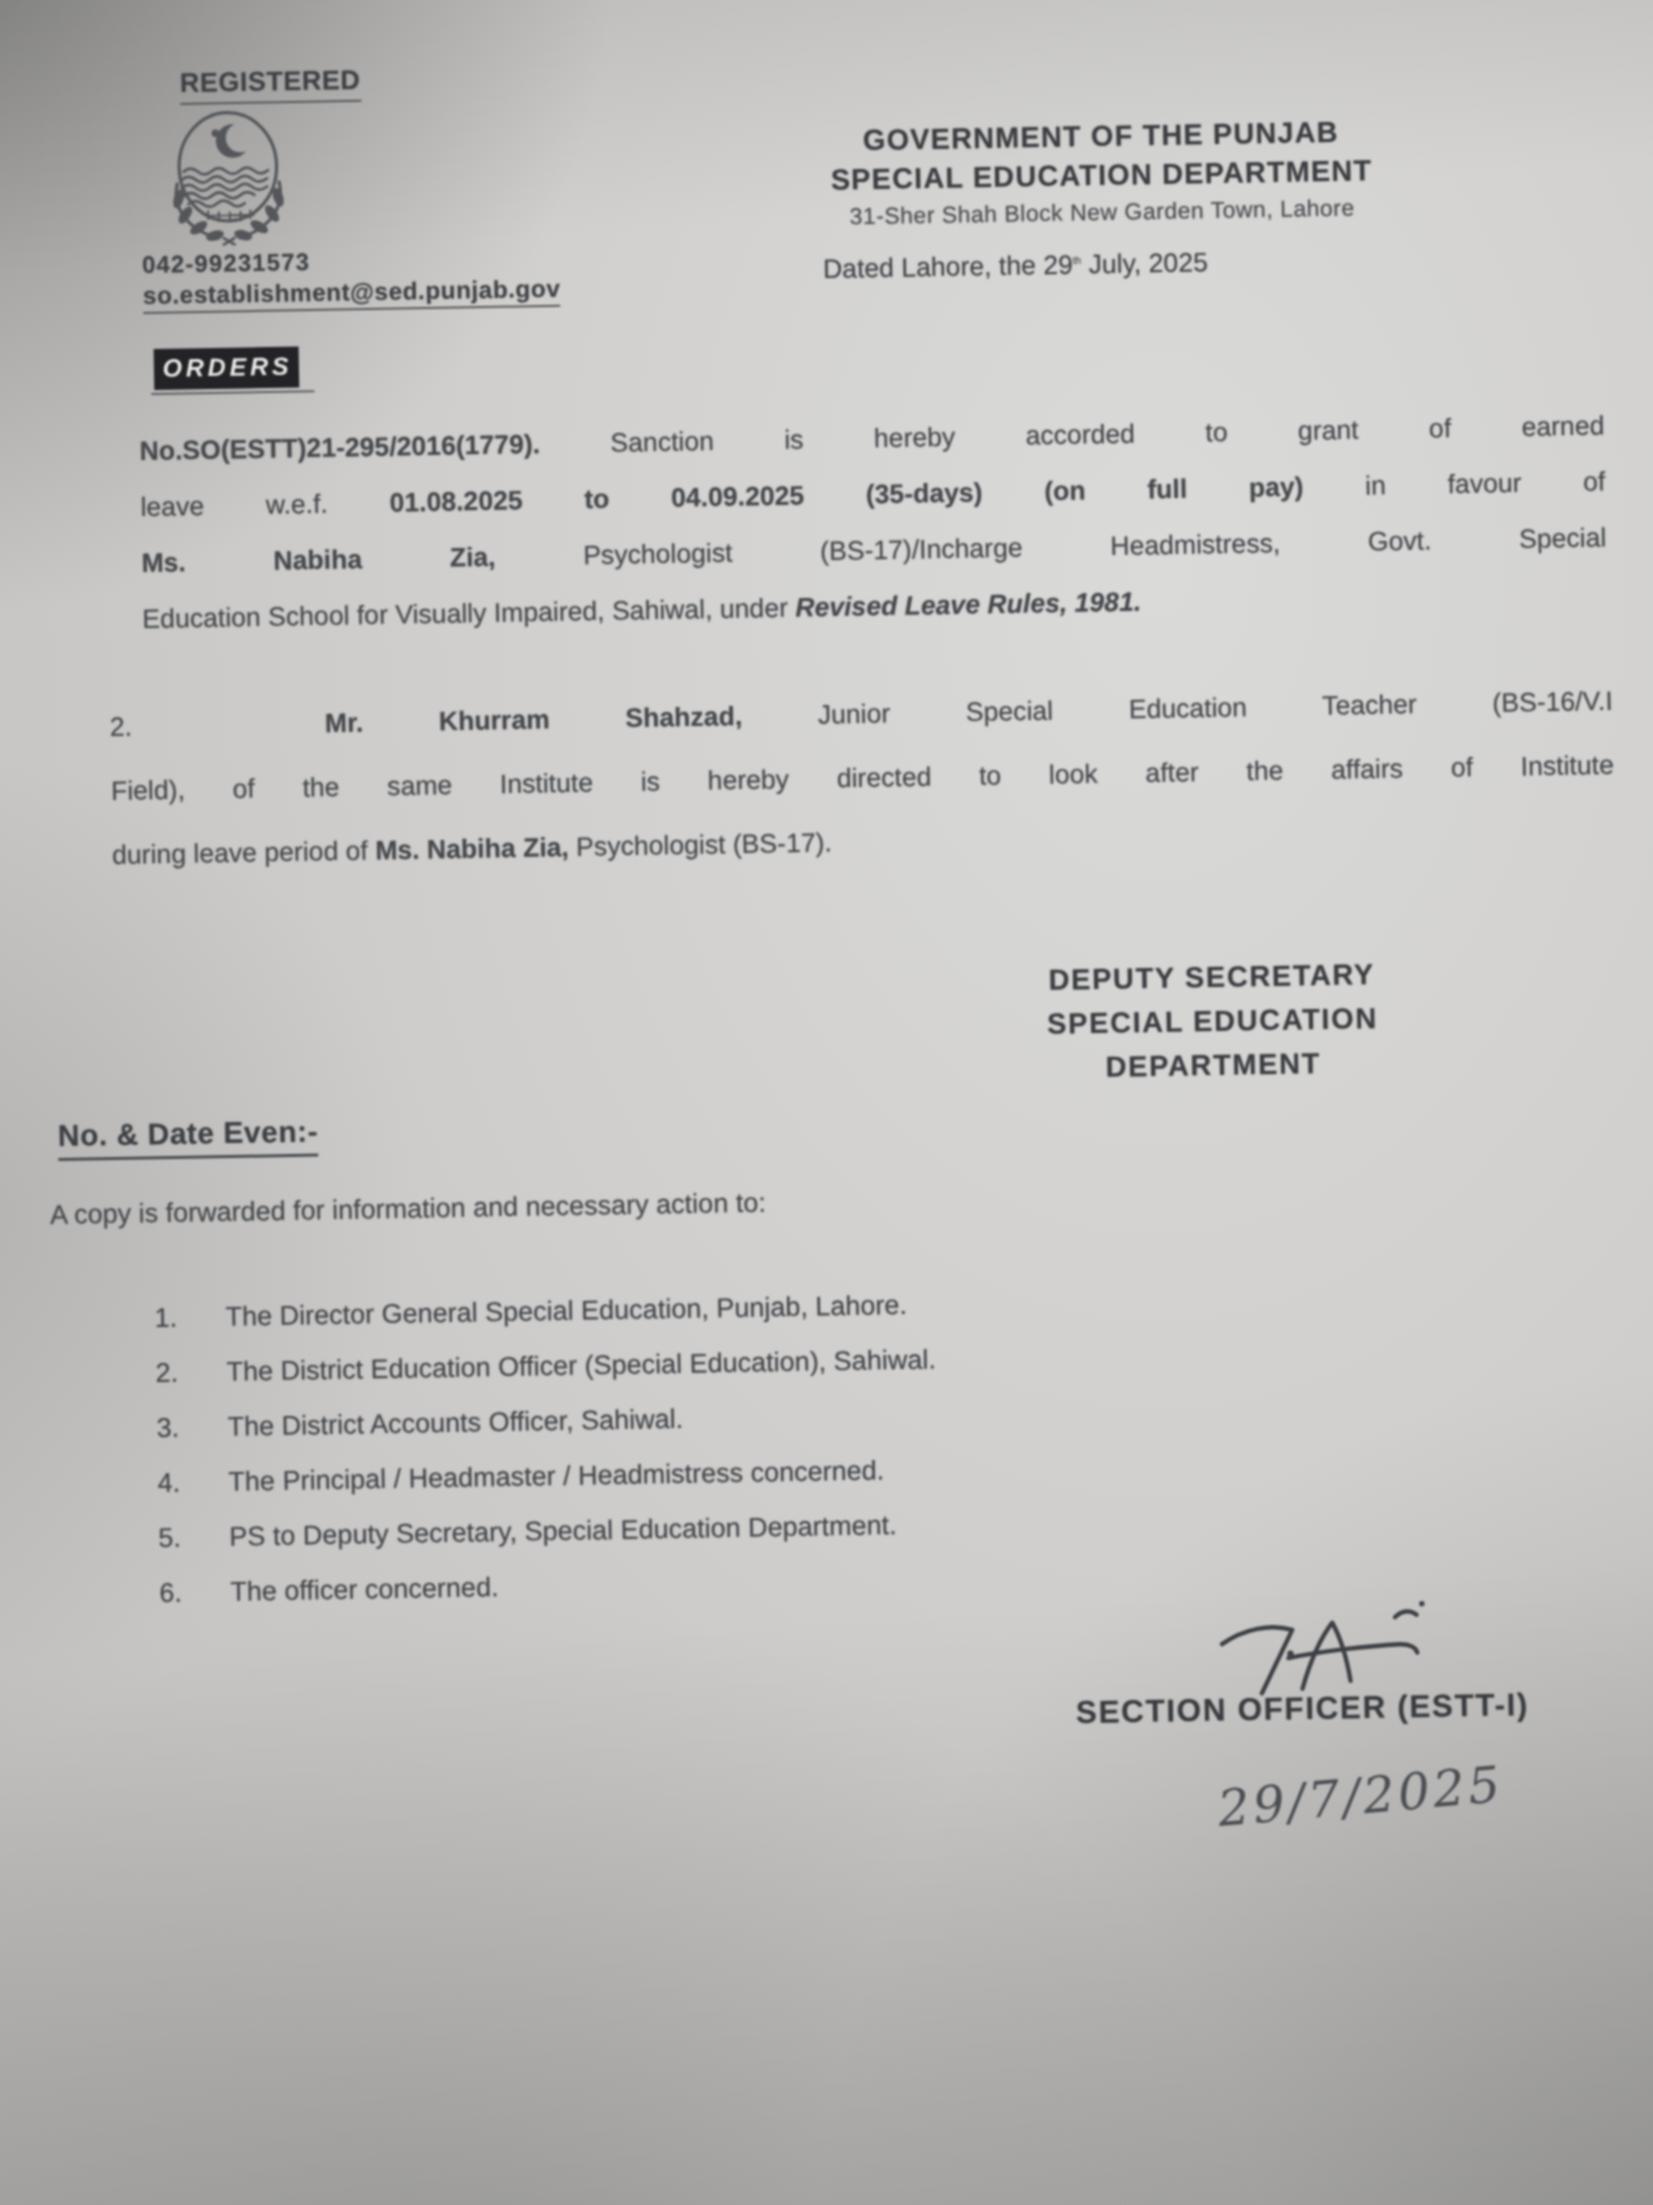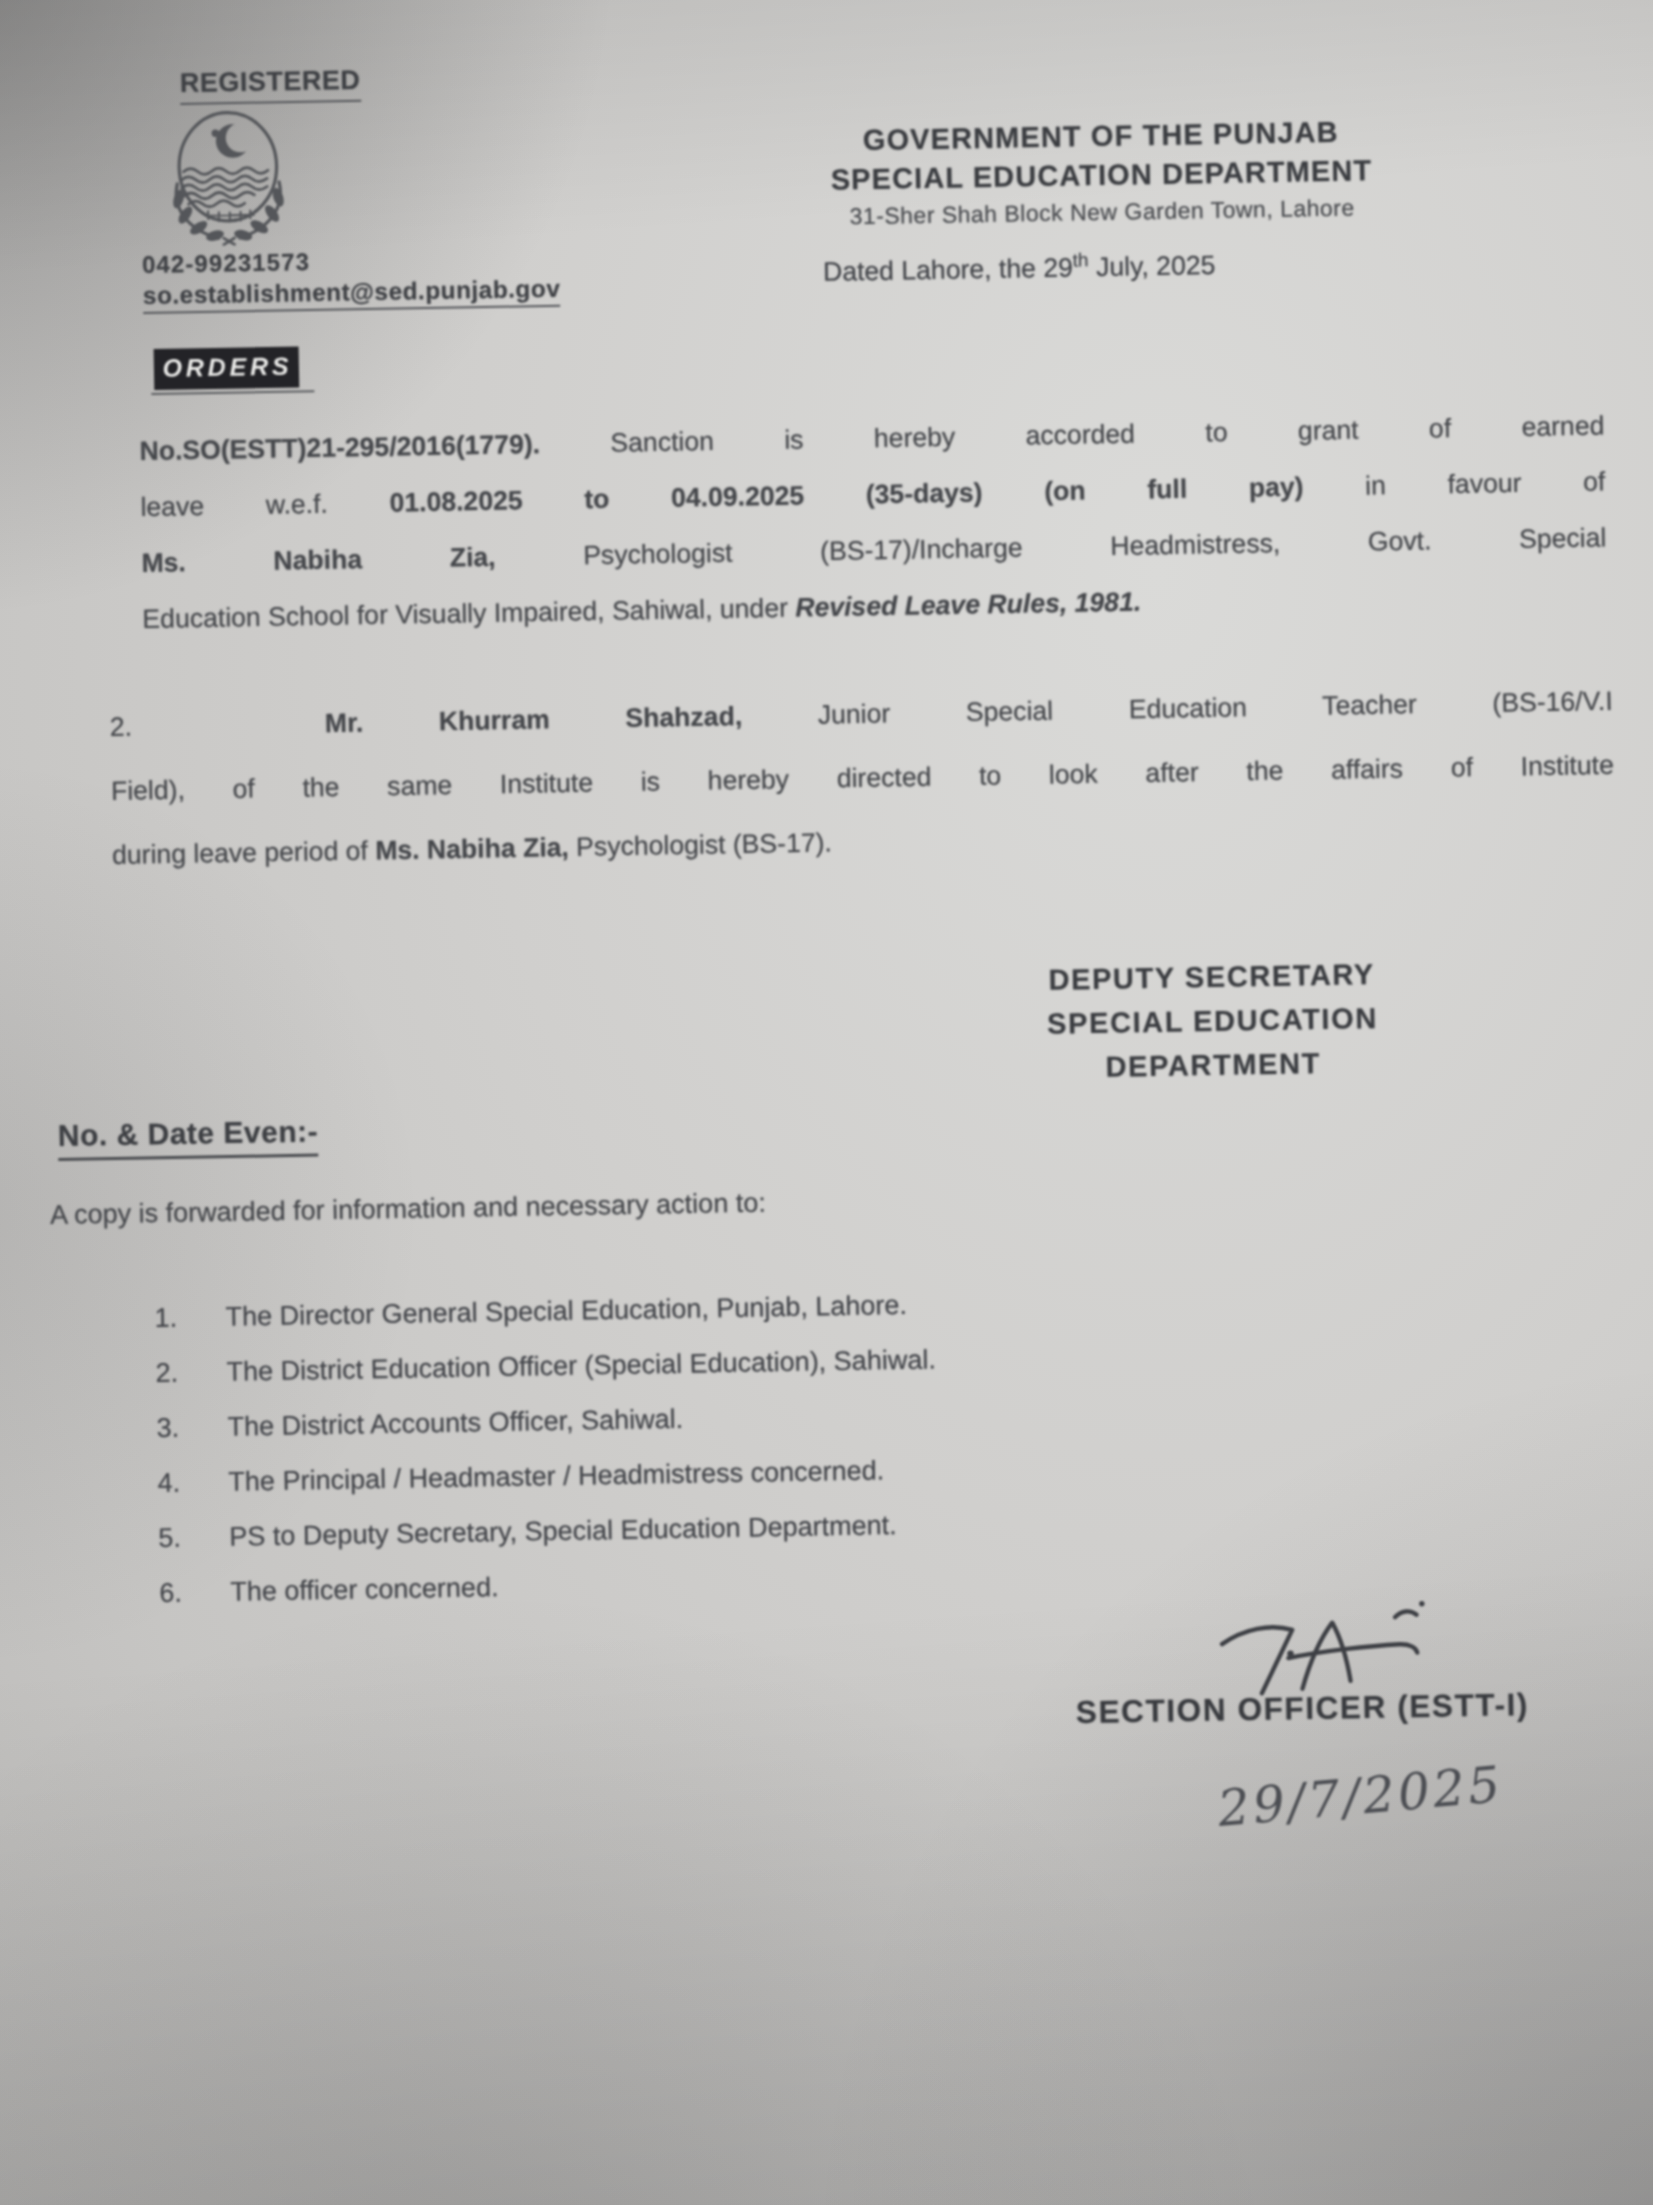--- a/index.html
+++ b/index.html
@@ -30,21 +30,21 @@
   .crest{left:153px;top:103px;}
   .phone{left:142px;top:251px;font-size:24px;font-weight:bold;letter-spacing:1.1px;color:#3f4145;}
   .email{left:143px;top:282px;font-size:24.4px;font-weight:bold;letter-spacing:0.5px;
     border-bottom:2.2px solid #55575b;padding-bottom:2.2px;color:#3f4145;}
 
   .gov-header{left:754px;top:125px;width:695px;text-align:center;color:#3b3d41;}
   .gh1{font-size:29px;font-weight:bold;letter-spacing:1.1px;line-height:35px;}
   .gh2{font-size:29px;font-weight:bold;letter-spacing:1.1px;line-height:35px;margin-top:4.3px;}
   .addr{font-size:23px;font-weight:normal;letter-spacing:0.5px;margin-top:5.4px;color:#4a4c50;}
   .dated{left:823px;top:254px;font-size:26.6px;color:#414348;}
-  .dated sup{font-size:19px;text-align:right;}
+  .dated sup{font-size:10px;text-align:right;}
 
   .orders{left:154px;top:349px;}
   .orders-box{display:inline-block;background:#232327;color:#e9e9e7;
     font-weight:bold;font-style:italic;font-size:25px;letter-spacing:3.8px;
     padding:5.4px 6.5px 6.5px 8.7px;text-shadow:none;}
   .orders-line{height:2.7px;background:#5b5d60;width:163px;margin-top:2.7px;margin-left:-3.3px;}
 
   .para{font-size:26.6px;color:#45474b;}
   .para1{left:141px;top:423px;width:1465px;line-height:56px;}
   .para2{left:111px;top:695px;width:1503px;line-height:64px;}

